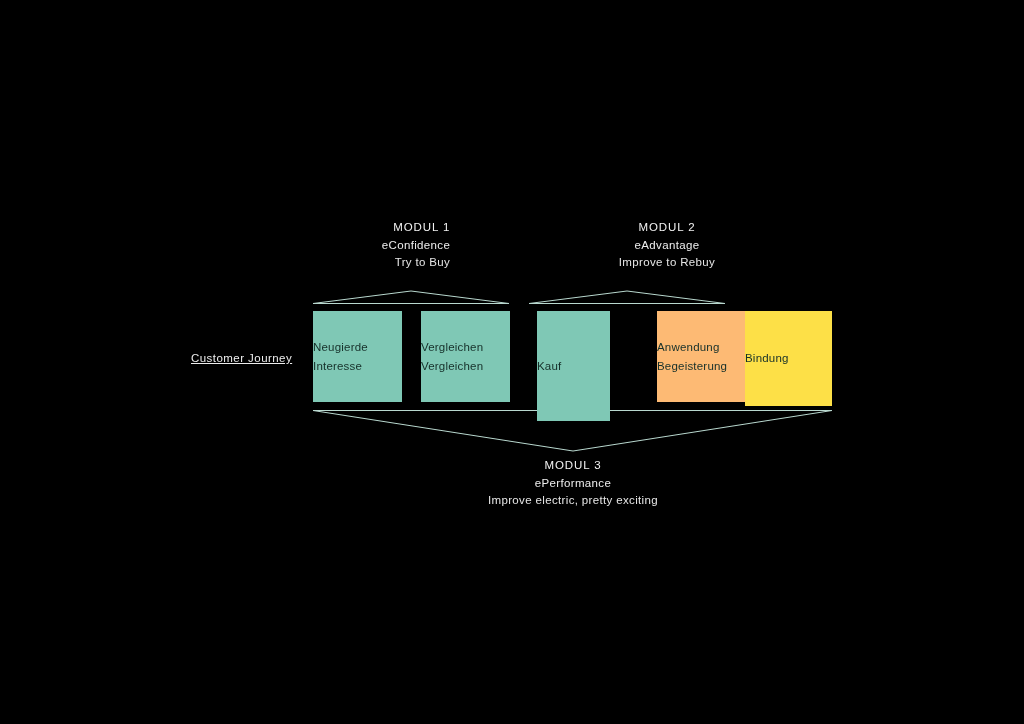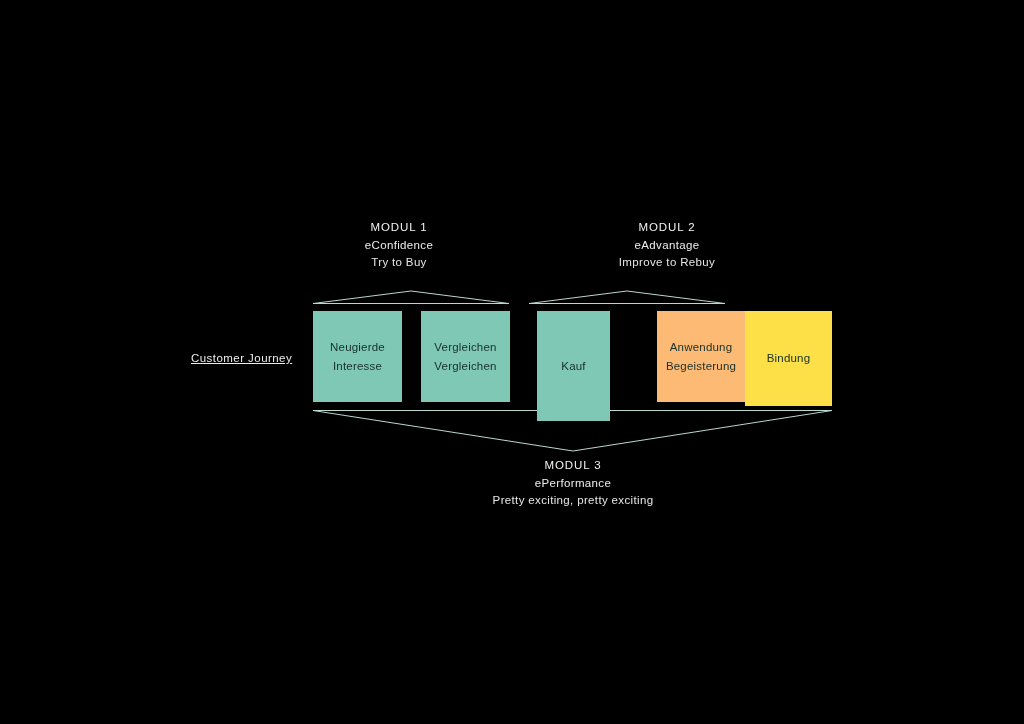--- a/index.html
+++ b/index.html
@@ -59,21 +59,21 @@
     white-space: nowrap;
   }
 
   
   .stage-box {
     position: absolute;
     background: #7fc8b5;
     color: #16302a;
     display: flex;
     flex-direction: column;
-    align-items: center;
+    align-items: flex-start;
     justify-content: center;
     font-size: 11.5px;
     letter-spacing: 0.2px;
     line-height: 19px;
     text-align: center;
   }
   .stage-box .line2 { display: block; }
 
   
   .bracket-svg {
@@ -99,36 +99,36 @@
 
   <svg class="bracket-svg" viewBox="0 0 1024 724">
 
     <path class="bracket-path" d="M 313 303.5 L 509 303.5 M 313 303.5 L 411 291 L 509 303.5" style="stroke: rgb(185, 216, 207);"></path>
 
     <path class="bracket-path" d="M 529 303.5 L 725 303.5 M 529 303.5 L 627 291 L 725 303.5" style="stroke: rgb(185, 216, 207);"></path>
 
     <path class="bracket-path" d="M 313 410.5 L 832 410.5 M 313 410.5 L 573 451 L 832 410.5" style="stroke: rgb(185, 216, 207);"></path>
   </svg>
 
-  <div class="module-caption" style="left:399px; top:219px;">
+  <div class="module-caption" style="left:416px; top:219px;text-align:right;">
     <div class="m-title">MODUL 1</div>
     <div class="m-name">eConfidence</div>
     <div class="m-tag">Try to Buy</div>
   </div>
 
   <div class="module-caption" style="left:627px; top:219px;margin-left:40px;">
     <div class="m-title">MODUL 2</div>
     <div class="m-name">eAdvantage</div>
     <div class="m-tag">Improve to Rebuy</div>
   </div>
 
   <div class="module-caption" style="left:573px; top:457px;text-align:center;">
     <div class="m-title">MODUL 3</div>
     <div class="m-name">ePerformance</div>
-    <div class="m-tag">Pretty exciting, pretty exciting</div>
+    <div class="m-tag">Improve electric, pretty exciting</div>
   </div>
 
   <div class="journey-label" style="left:191px; top:352px;text-decoration:underline;">Customer Journey</div>
 
   <div class="stage-box" style="left: 313px; top: 311px; width: 89px; height: 91px; background: rgb(127, 200, 181); color: rgb(22, 48, 42);">
     <span>Neugierde</span>
     <span class="line2">Interesse</span>
   </div>
 
   <div class="stage-box" style="left: 421px; top: 311px; width: 89px; height: 91px; background: rgb(127, 200, 181); color: rgb(22, 48, 42);">

